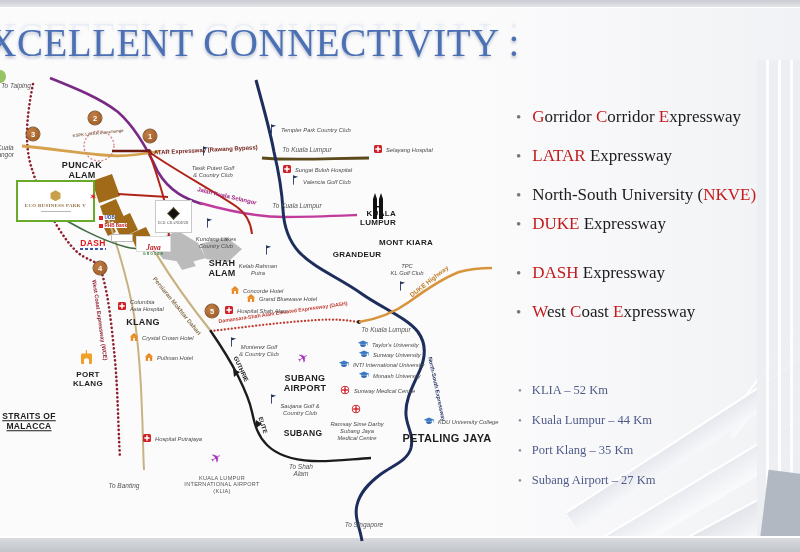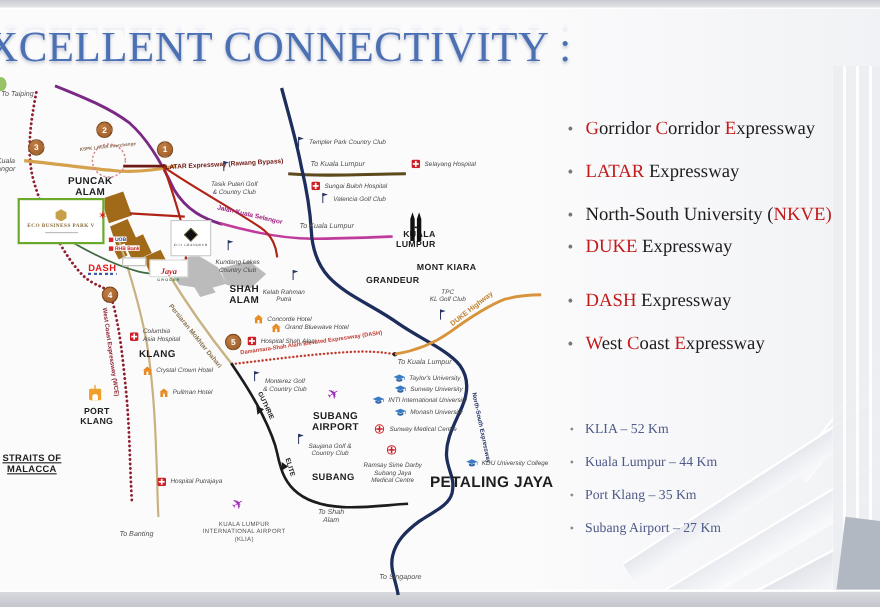--- a/index.html
+++ b/index.html
@@ -168,21 +168,21 @@
     <div class="city" style="left: 222px; top: 268px; font-size: 9px;">SHAH
 ALAM</div>
     <div class="city" style="left: 143px; top: 322px; font-size: 9px;">KLANG</div>
     <div class="city" style="left: 88px; top: 379px; font-size: 8px;">PORT
 KLANG</div>
     <div class="city" style="left: 29px; top: 422px; font-size: 8.5px; text-decoration: underline;">STRAITS OF
 MALACCA</div>
     <div class="city" style="left: 305px; top: 383px; font-size: 9px;">SUBANG
 AIRPORT</div>
     <div class="city" style="left: 303px; top: 434px; font-size: 8.5px;">SUBANG</div>
-    <div class="city" style="left: 447px; top: 438px; font-size: 14px; text-align: center;">PETALING JAYA</div>
+    <div class="city" style="left: 447px; top: 438px; font-size: 11px; text-align: center;">PETALING JAYA</div>
     <div class="city light" style="left: 222px; top: 484px; font-size: 5.5px;">KUALA LUMPUR
 INTERNATIONAL AIRPORT
 (KLIA)</div>
     <div class="dir" style="left: 16px; top: 86px;">To Taiping</div>
     <div class="dir" style="left: 1px; top: 151px;">To Kuala
 Selangor</div>
     <div class="dir" style="left: 307px; top: 150px;">To Kuala Lumpur</div>
     <div class="dir" style="left: 297px; top: 206px;">To Kuala Lumpur</div>
     <div class="dir" style="left: 386px; top: 330px;">To Kuala Lumpur</div>
     <div class="dir" style="left: 301px; top: 470px;">To Shah

